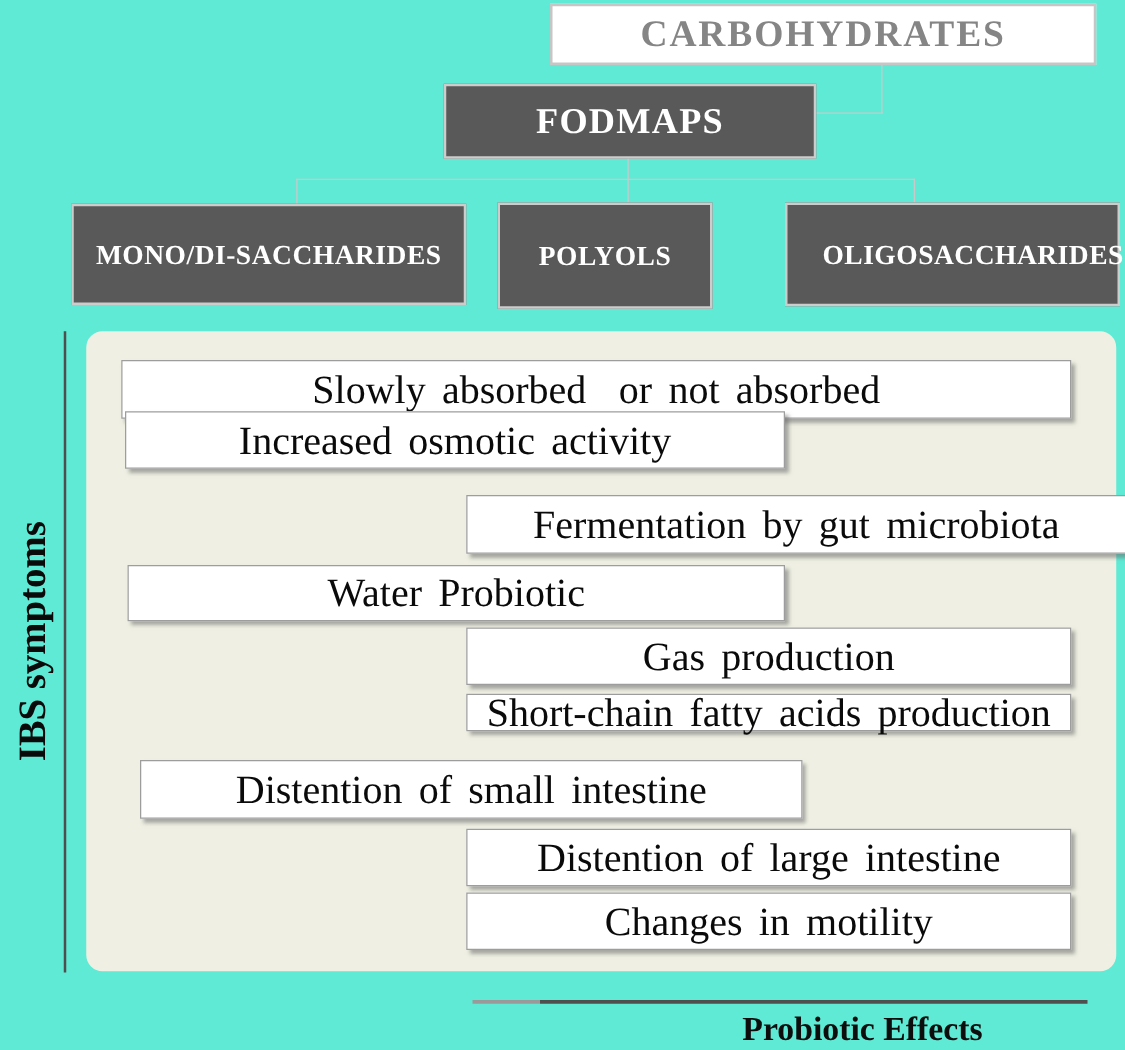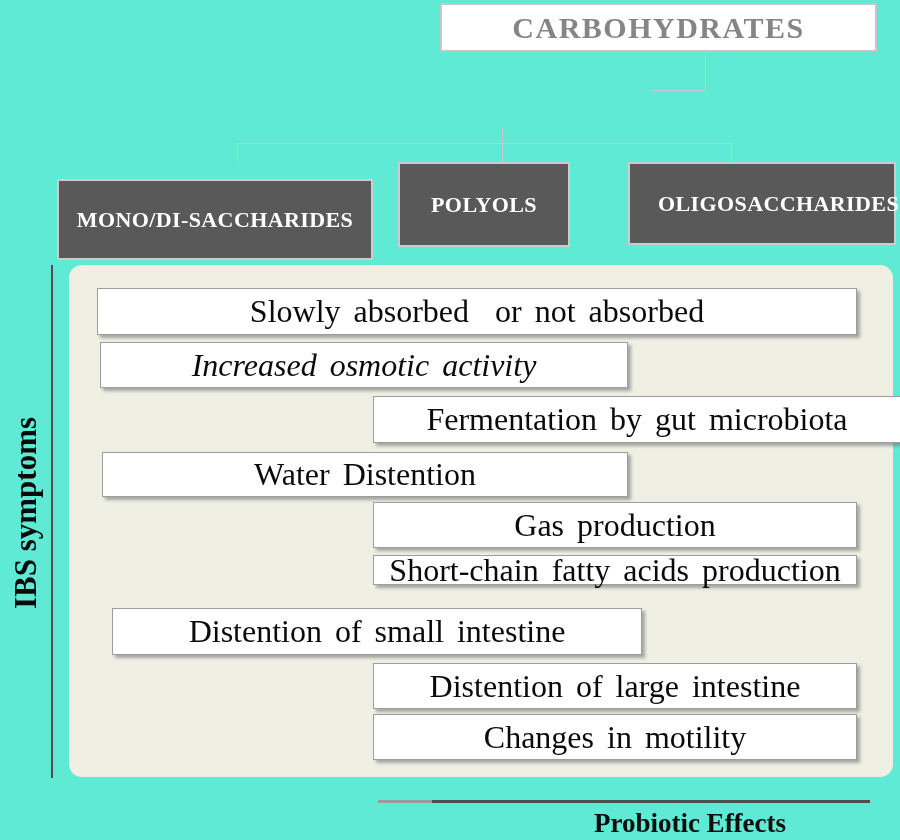--- a/index.html
+++ b/index.html
@@ -54,39 +54,40 @@
 </head>
 <body>
 
 <div class="stage">
 
   <div class="node root" style="left:440px;top:3px;width:437px;height:49px;">CARBOHYDRATES</div>
 
   <div class="conn v" style="left:705px;top:52px;height:39px;"></div>
   <div class="conn h" style="left:652px;top:90px;width:54px;"></div>
 
+  <div class="node dark parent" style="left:355px;top:67px;width:298px;height:60px;">FODMAPS</div>
 
   <div class="conn v" style="left:502px;top:127px;height:17px;"></div>
   <div class="conn h" style="left:237px;top:143px;width:495px;"></div>
   <div class="conn v" style="left:237px;top:143px;height:20px;"></div>
   <div class="conn v" style="left:502px;top:143px;height:19px;"></div>
   <div class="conn v" style="left:731px;top:143px;height:19px;"></div>
 
-  <div class="node dark child" style="left:57px;top:163px;width:316px;height:81px;margin-top:16px;">MONO/DI-SACCHARIDES</div>
+  <div class="node dark child" style="left:57px;top:163px;width:316px;height:81px;">MONO/DI-SACCHARIDES</div>
   <div class="node dark child" style="left:398px;top:162px;width:172px;height:85px;">POLYOLS</div>
   <div class="node dark child" style="left:628px;top:162px;width:268px;height:83px;padding-left:33px;">OLIGOSACCHARIDES</div>
 
   <div class="panel"></div>
   <div class="axis-line"></div>
   <div class="axis-label">IBS symptoms</div>
 
   <div class="bar" style="left:97px;top:288px;width:760px;height:47px;">Slowly absorbed  or not absorbed</div>
-  <div class="bar" style="left:100px;top:342px;width:528px;height:46px;font-style:italic;">Increased osmotic activity</div>
+  <div class="bar" style="left:100px;top:329px;width:528px;height:46px;">Increased osmotic activity</div>
   <div class="bar" style="left:373px;top:396px;width:528px;height:47px;">Fermentation by gut microbiota</div>
-  <div class="bar" style="left:102px;top:452px;width:526px;height:45px;">Water Distention</div>
+  <div class="bar" style="left:102px;top:452px;width:526px;height:45px;">Water Probiotic</div>
   <div class="bar" style="left:373px;top:502px;width:484px;height:46px;">Gas production</div>
   <div class="bar" style="left:373px;top:555px;width:484px;height:30px;">Short-chain fatty acids production</div>
   <div class="bar" style="left:112px;top:608px;width:530px;height:47px;">Distention of small intestine</div>
   <div class="bar" style="left:373px;top:663px;width:484px;height:46px;">Distention of large intestine</div>
   <div class="bar" style="left:373px;top:714px;width:484px;height:46px;">Changes in motility</div>
 
   <div class="footer-line"></div>
   <div class="footer-label">Probiotic Effects</div>
 
 </div>

